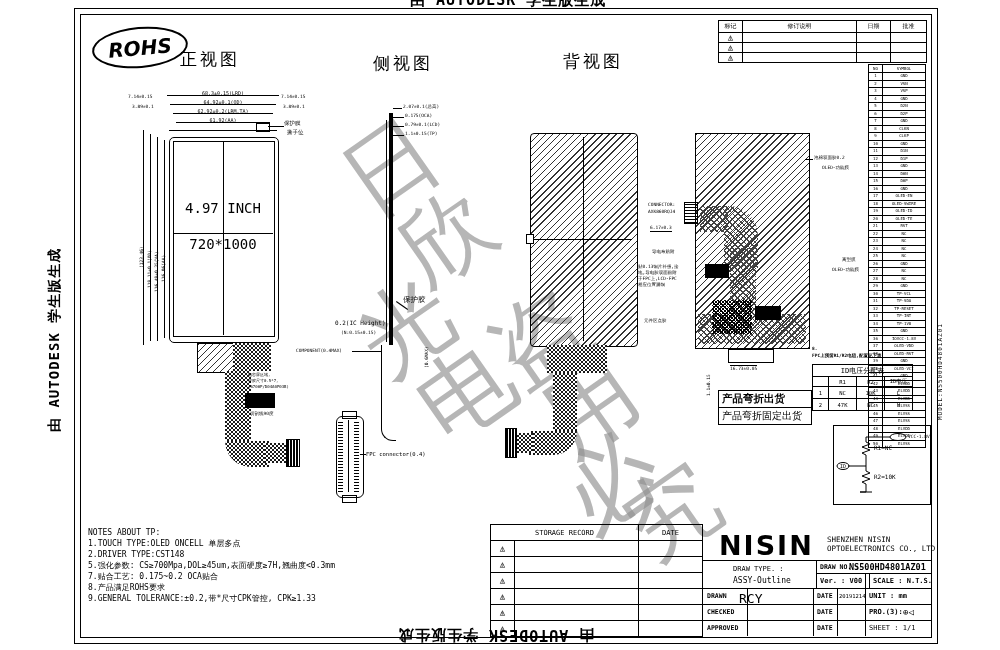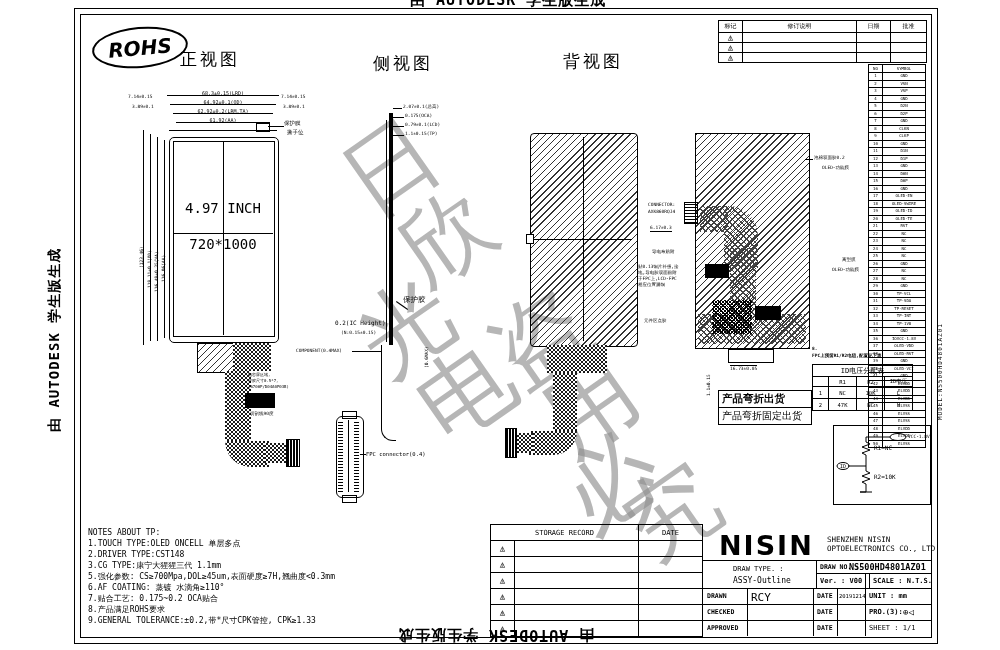--- a/index.html
+++ b/index.html
@@ -482,23 +482,21 @@
   <span class="a lbl" style="left:40px;top:19px;font-size:6px">R1=NC</span>
   <span class="a lbl" style="left:40px;top:48px;font-size:6px">R2=10K</span>
   <span class="a lbl" style="left:6px;top:37px;font-size:5px">ID</span>
 </div>
 
 <div class="a" style="left:88px;top:527px;font-size:8px;line-height:11px">
   <div>NOTES ABOUT TP:</div>
   <div id="notes-lines">
       <div>1.TOUCH TYPE:OLED ONCELL 单层多点</div>
       <div>2.DRIVER TYPE:CST148</div>
-      <div>3.CG TYPE:康宁大猩猩三代  1.1mm</div>
       <div>5.强化参数: CS≥700Mpa,DOL≥45um,表面硬度≥7H,翘曲度&lt;0.3mm</div>
-      <div>6.AF COATING: 蒸镀 水滴角≥110°</div>
       <div>7.贴合工艺:  0.175~0.2 OCA贴合</div>
       <div>8.产品满足ROHS要求</div>
       <div>9.GENERAL TOLERANCE:±0.2,带*尺寸CPK管控, CPK≥1.33</div>
     </div>
 </div>
 
 <table class="a" style="left:490px;top:524px;width:212px;font-size:7px">
   <colgroup>
       <col style="width:24px">
       <col style="width:124px">
@@ -555,21 +553,21 @@
   <div class="vl" style="left:113px;top:36px;height:28px"></div>
   <div class="a" style="left:117px;top:39px;font-size:6.5px;font-weight:bold">DRAW NO. :</div>
   <div class="a" style="left:146px;top:38px;font-size:8.5px;font-weight:bold">NS500HD4801AZ01</div>
   <div class="hl" style="left:113px;top:49px;width:116px"></div>
   <div class="a" style="left:117px;top:53px;font-size:7px;font-weight:bold">Ver. :  V00</div>
   <div class="vl" style="left:166px;top:49px;height:15px"></div>
   <div class="a" style="left:170px;top:53px;font-size:7px;font-weight:bold">SCALE : N.T.S.</div>
   <div class="hl" style="left:0;top:64px;width:229px"></div>
 
   <div class="a" style="left:4px;top:68px;font-size:6.5px;font-weight:bold">DRAWN</div>
-  <div class="a" style="left:48px;top:67px;font-size:11px">RCY</div>
+  <div class="a" style="left:36px;top:67px;font-size:13px">RCY</div>
   <div class="a" style="left:114px;top:68px;font-size:6.5px;font-weight:bold">DATE</div>
   <div class="a" style="left:136px;top:69px;font-size:5.5px">20191214</div>
   <div class="a" style="left:166px;top:68px;font-size:7px;font-weight:bold">UNIT : mm</div>
   <div class="hl" style="left:0;top:80px;width:229px"></div>
 
   <div class="a" style="left:4px;top:84px;font-size:6.5px;font-weight:bold">CHECKED</div>
   <div class="a" style="left:114px;top:84px;font-size:6.5px;font-weight:bold">DATE</div>
   <div class="a" style="left:166px;top:84px;font-size:7px;font-weight:bold">PRO.(3):</div>
   <div class="a" style="left:200px;top:83px;font-size:9px">⊕◁</div>
   <div class="hl" style="left:0;top:96px;width:229px"></div>

